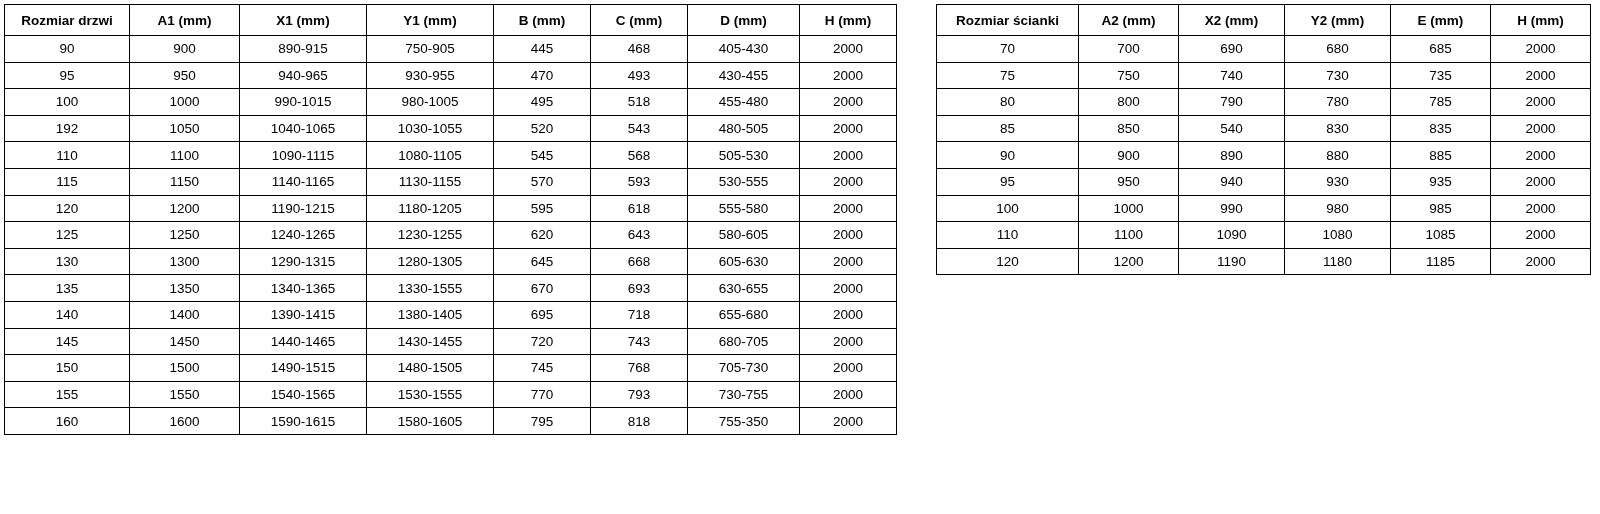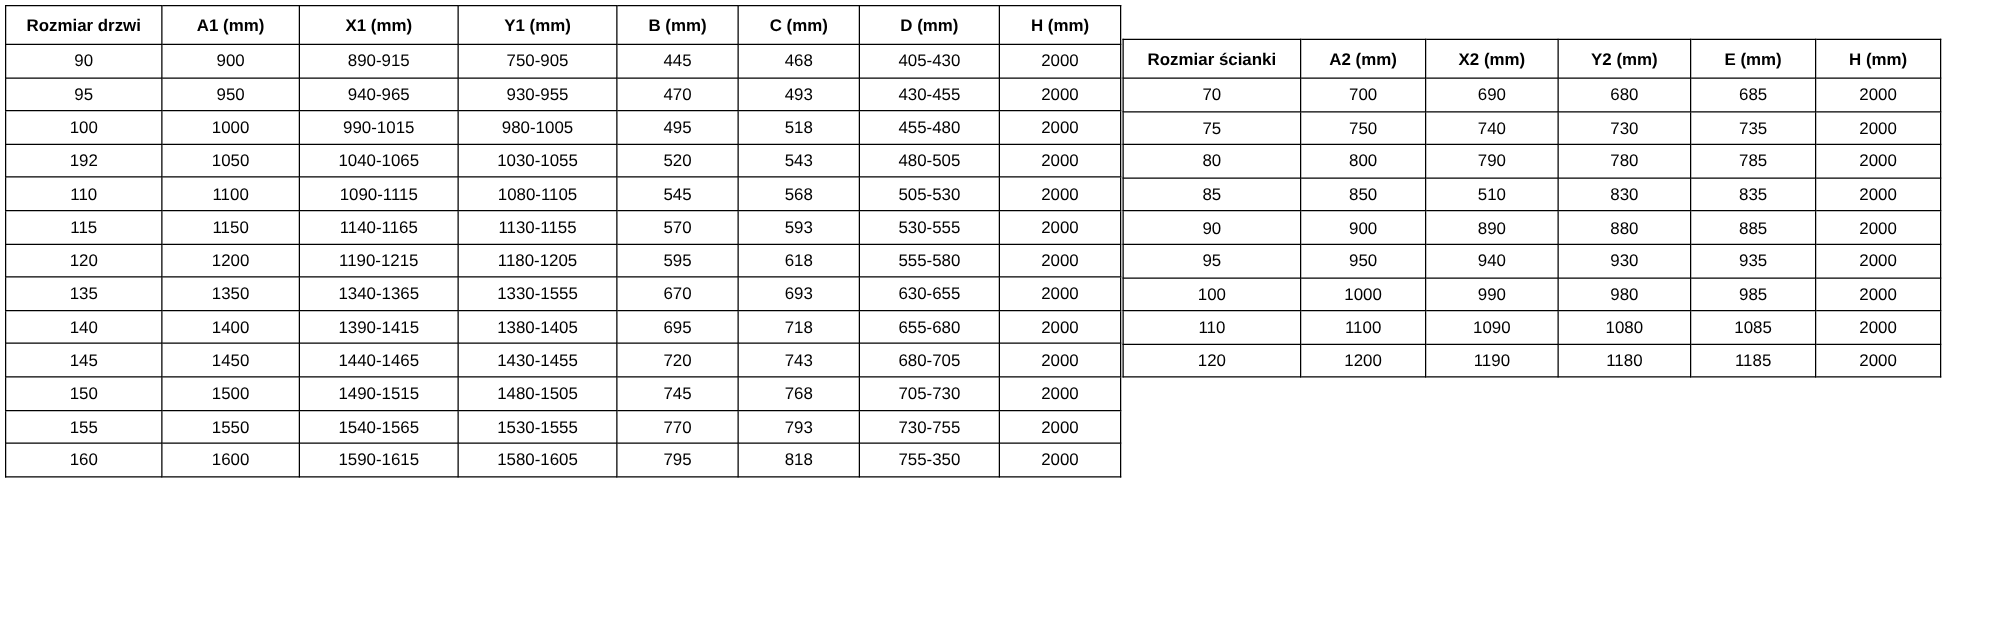--- a/index.html
+++ b/index.html
@@ -17,21 +17,21 @@
   .page {
     position: relative;
     width: 1600px;
     height: 514px;
   }
   .table-wrap {
     position: absolute;
     top: 4px;
   }
   #doors-wrap { left: 4px; }
-  #walls-wrap { left: 898px; margin-top: 27px; }
+  #walls-wrap { left: 936px; }
 
   table.spec {
     border-collapse: collapse;
     table-layout: fixed;
   }
   table.spec th,
   table.spec td {
     border: 1px solid #000000;
     text-align: center;
     vertical-align: middle;
@@ -160,20 +160,40 @@
             <td>120</td>
             <td>1200</td>
             <td>1190-1215</td>
             <td>1180-1205</td>
             <td>595</td>
             <td>618</td>
             <td>555-580</td>
             <td>2000</td>
           </tr>
           <tr>
+            <td>125</td>
+            <td>1250</td>
+            <td>1240-1265</td>
+            <td>1230-1255</td>
+            <td>620</td>
+            <td>643</td>
+            <td>580-605</td>
+            <td>2000</td>
+          </tr>
+          <tr>
+            <td>130</td>
+            <td>1300</td>
+            <td>1290-1315</td>
+            <td>1280-1305</td>
+            <td>645</td>
+            <td>668</td>
+            <td>605-630</td>
+            <td>2000</td>
+          </tr>
+          <tr>
             <td>135</td>
             <td>1350</td>
             <td>1340-1365</td>
             <td>1330-1555</td>
             <td>670</td>
             <td>693</td>
             <td>630-655</td>
             <td>2000</td>
           </tr>
           <tr>
@@ -271,21 +291,21 @@
             <td>80</td>
             <td>800</td>
             <td>790</td>
             <td>780</td>
             <td>785</td>
             <td>2000</td>
           </tr>
           <tr>
             <td>85</td>
             <td>850</td>
-            <td>510</td>
+            <td>540</td>
             <td>830</td>
             <td>835</td>
             <td>2000</td>
           </tr>
           <tr>
             <td>90</td>
             <td>900</td>
             <td>890</td>
             <td>880</td>
             <td>885</td>

